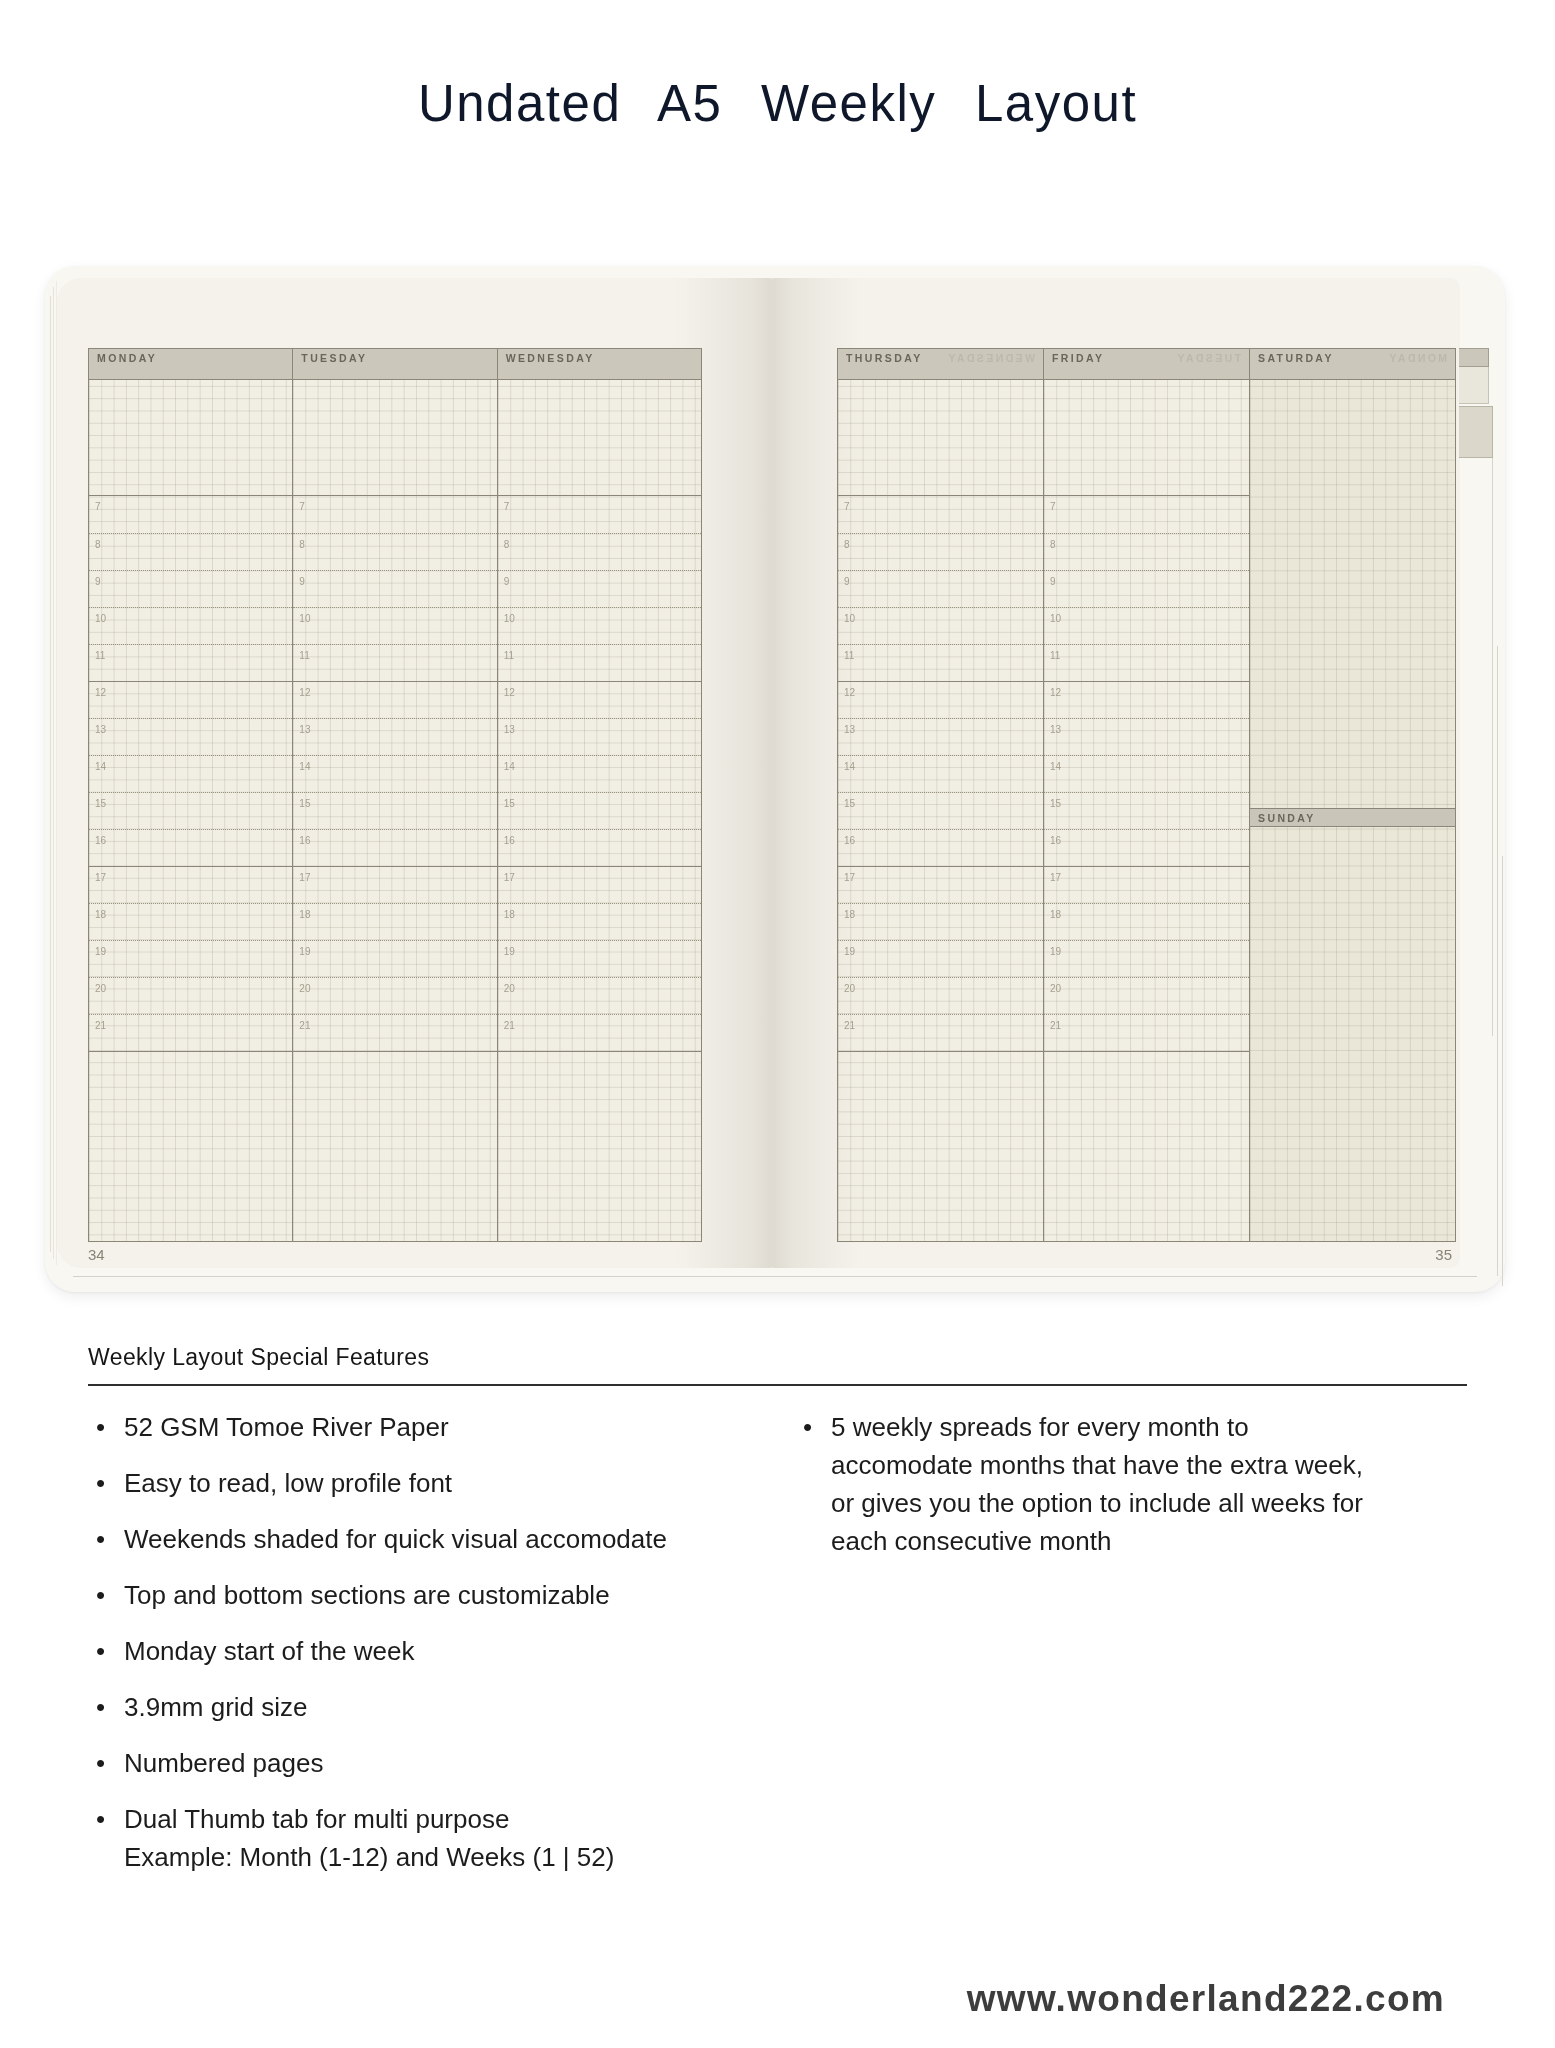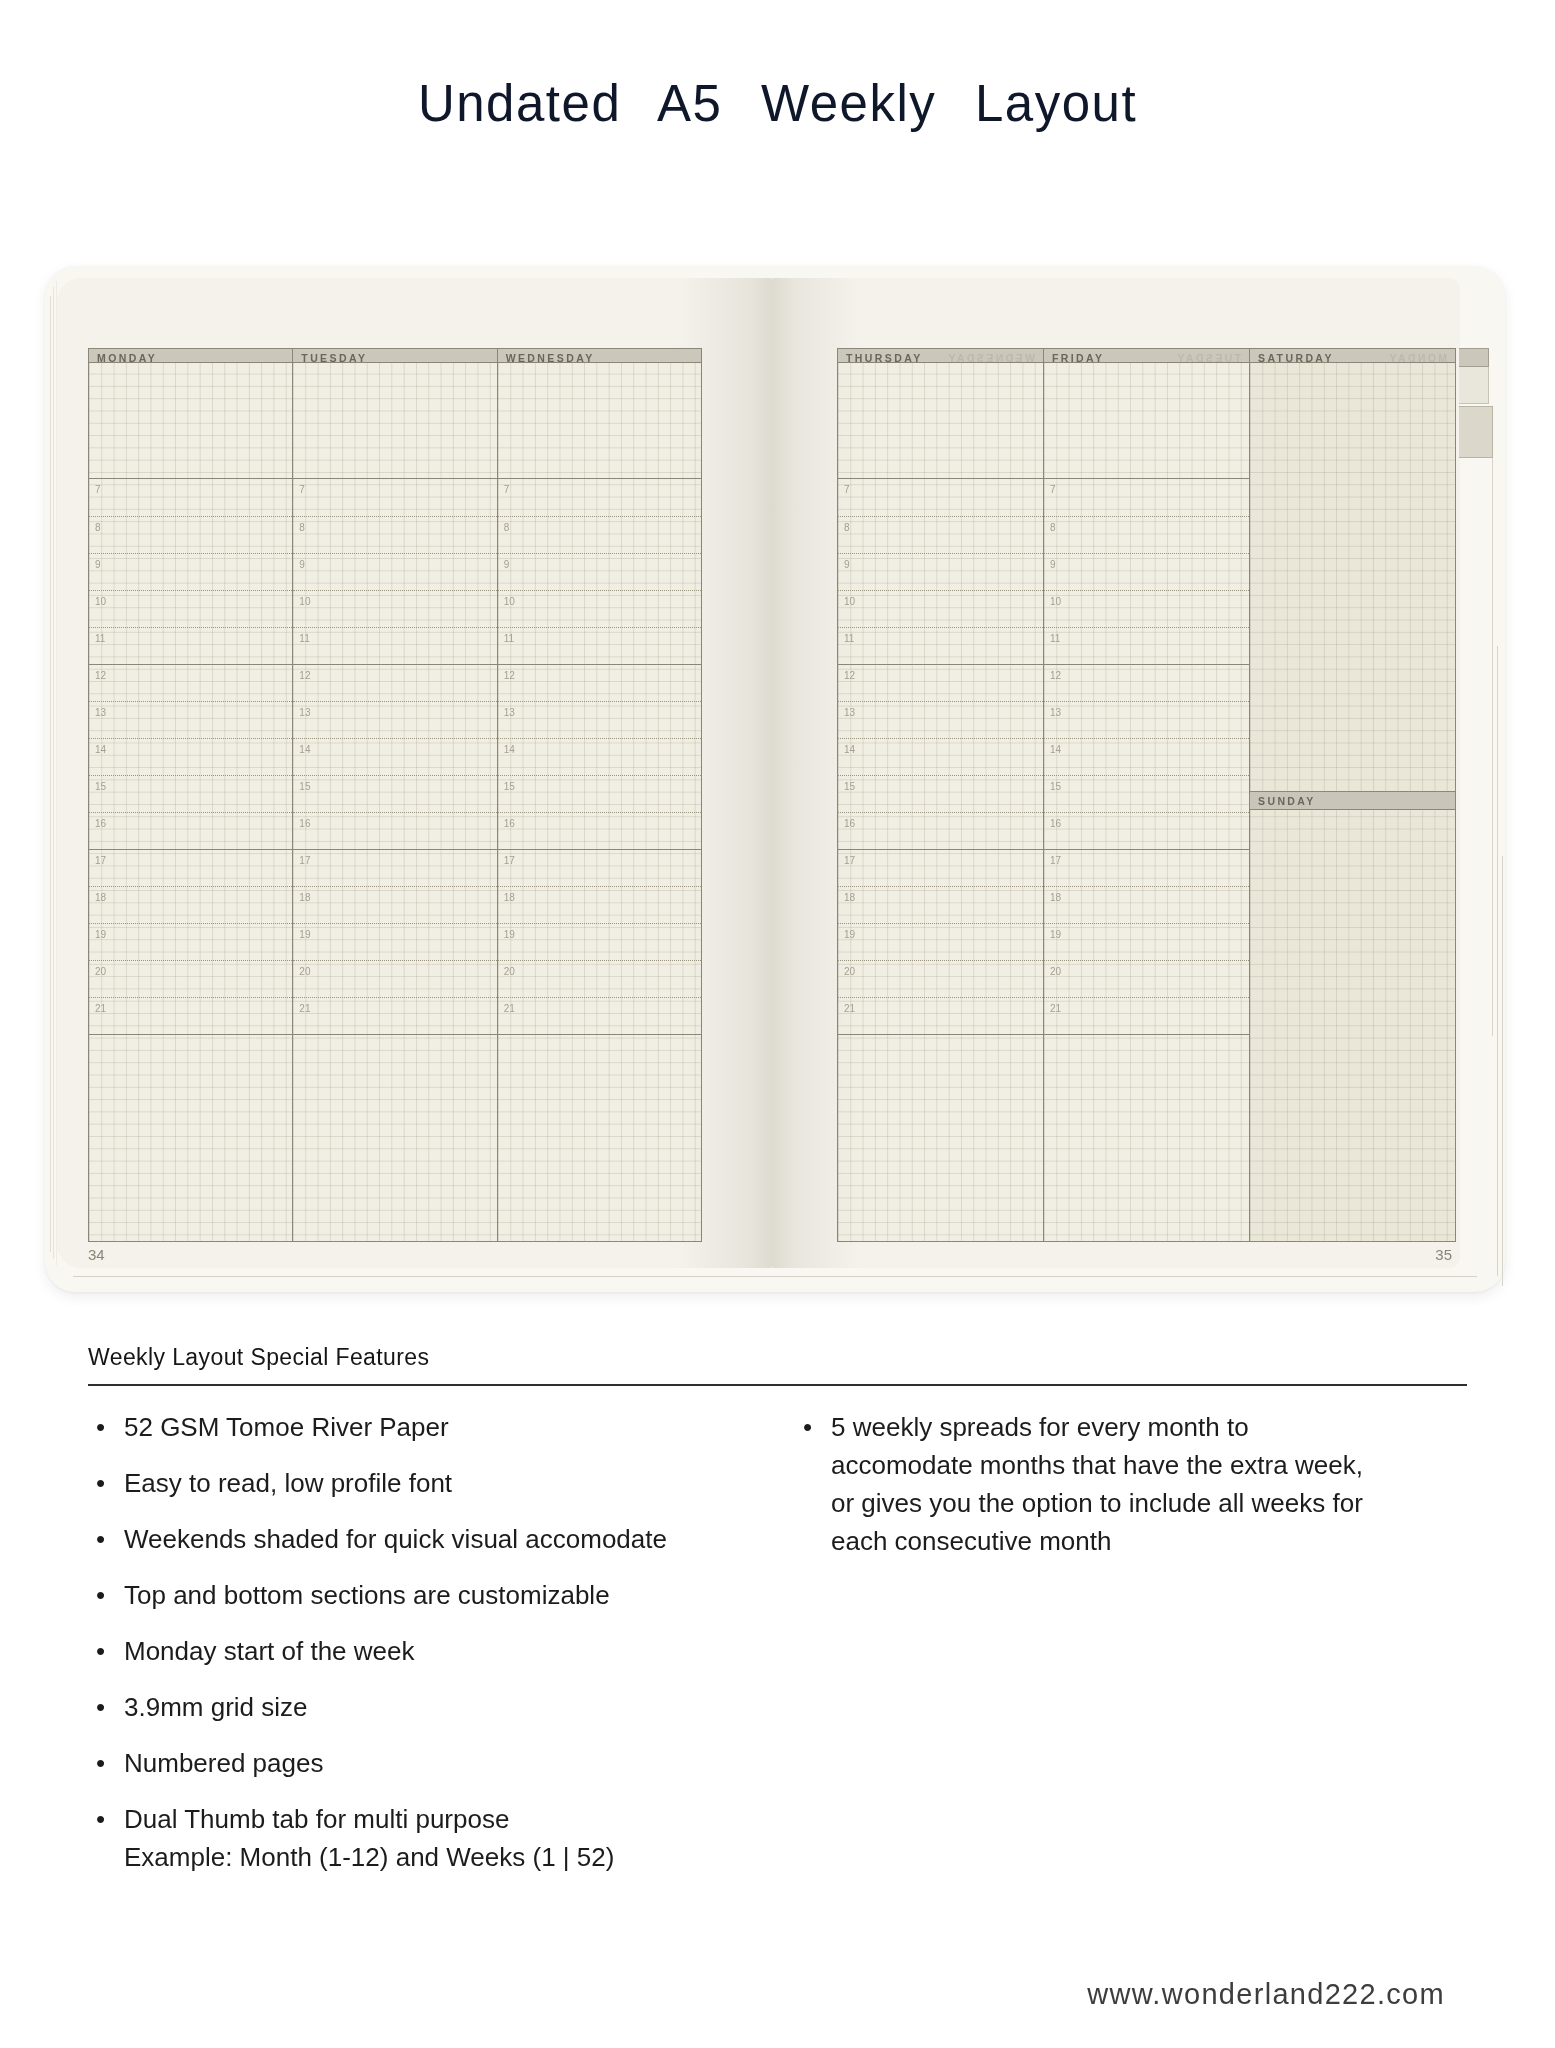--- a/index.html
+++ b/index.html
@@ -56,21 +56,21 @@
     background-color:#f1eee3;
     background-image:
       linear-gradient(to right,  rgba(128,121,103,0.20) 1px, transparent 1px),
       linear-gradient(to bottom, rgba(128,121,103,0.20) 1px, transparent 1px);
     background-size:12.3px 12.3px;
   }
   .day-col + .day-col { border-left:1px solid #8b8678; }
   .day-col.weekend { background-color:#eae7d9; }
 
   .day-header {
-    height:14px; background:#cbc7ba; border-bottom:1px solid #8b8678;
+    height:31px; background:#cbc7ba; border-bottom:1px solid #8b8678;
     font-size:10.5px; font-weight:600; letter-spacing:2.4px; color:#6b665b;
     padding:3px 0 0 8px; position:relative; z-index:2; white-space:nowrap; overflow:hidden;
   }
   .ghost {
     position:absolute; right:8px; top:3px; transform:scaleX(-1);
     opacity:0.13; font-size:10.5px; font-weight:600; letter-spacing:2.4px; color:#5f5a50;
   }
 
   .top-section { height:115px; }
   .time-rows   { height:557px; border-top:1px solid #8b8678; border-bottom:1px solid #8b8678; }
@@ -108,21 +108,21 @@
   ul.features-list { list-style:none; margin:0; padding:0; }
   ul.features-list li {
     position:relative; padding-left:36px; font-size:26px; font-weight:300; line-height:38px;
     margin-bottom:18px; white-space:pre-line; color:#1c1c1c;
   }
   ul.features-list li::before { content:"\2022"; position:absolute; left:8px; top:0; }
 
   
   .footer {
     position:absolute; top:1978px; right:110px;
-    font-size:29px; font-weight:400; letter-spacing:1.3px; color:#3d3d3d;
+    font-size:37px; font-weight:700; letter-spacing:1.3px; color:#3d3d3d;
   }
 </style>
 </head>
 <body>
 
 <div class="canvas">
 
   <h1 class="title">Undated A5 Weekly Layout</h1>
 
   <div class="book">

